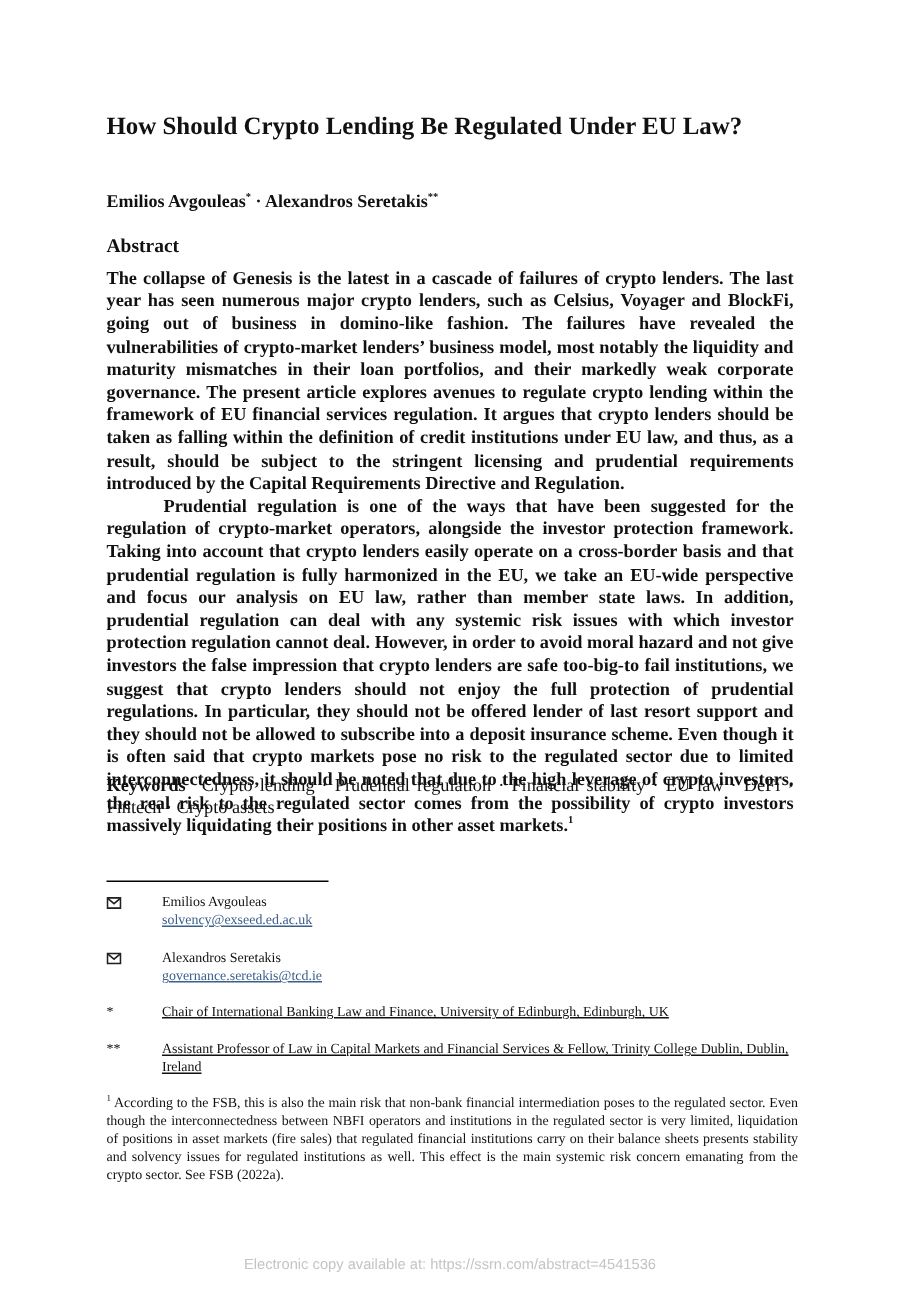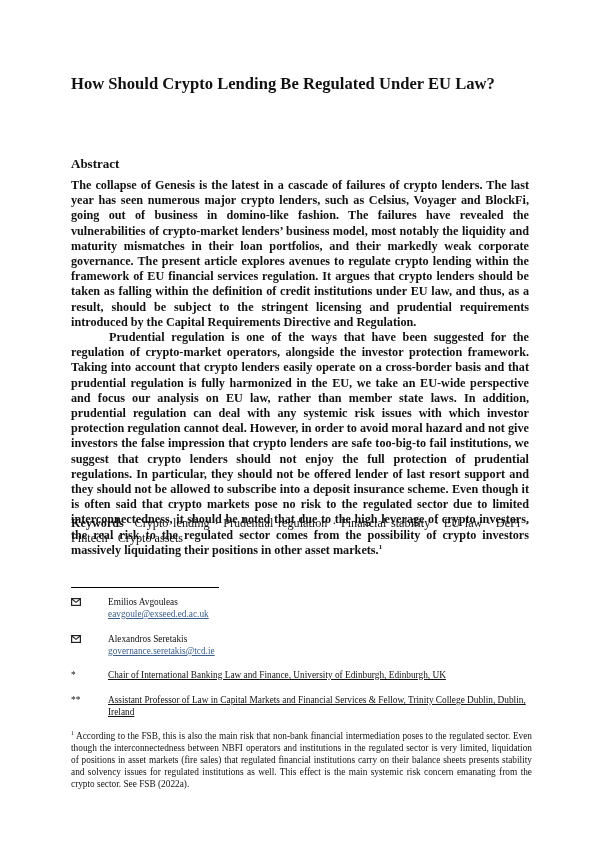--- a/index.html
+++ b/index.html
@@ -29,20 +29,23 @@
   .ssrn { position: absolute; left: 0; top: 838px; width: 600px; text-align: center;
           font-family: "Liberation Sans", "DejaVu Sans", sans-serif; font-size: 9.8px; color: #c4c4c4; }
 </style>
 </head>
 <body>
 
 <div class="page">
 
   <div class="title">How Should Crypto Lending Be Regulated Under EU Law?</div>
 
+  <div class="authors">
+    <span>Emilios Avgouleas</span><sup>*</sup><span> · </span><span>Alexandros Seretakis</span><sup>**</sup>
+  </div>
 
   <div class="abstract-head">Abstract</div>
 
   <div class="abstract">
     <p>The collapse of Genesis is the latest in a cascade of failures of crypto lenders. The last year has seen numerous major crypto lenders, such as Celsius, Voyager and BlockFi, going out of business in domino-like fashion. The failures have revealed the vulnerabilities of crypto-market lenders’ business model, most notably the liquidity and maturity mismatches in their loan portfolios, and their markedly weak corporate governance. The present article explores avenues to regulate crypto lending within the framework of EU financial services regulation. It argues that crypto lenders should be taken as falling within the definition of credit institutions under EU law, and thus, as a result, should be subject to the stringent licensing and prudential requirements introduced by the Capital Requirements Directive and Regulation.</p>
     <p class="indent"><span>Prudential regulation is one of the ways that have been suggested for the regulation of crypto-market operators, alongside the investor protection framework. Taking into account that crypto lenders easily operate on a cross-border basis and that prudential regulation is fully harmonized in the EU, we take an EU-wide perspective and focus our analysis on EU law, rather than member state laws. In addition, prudential regulation can deal with any systemic risk issues with which investor protection regulation cannot deal. However, in order to avoid moral hazard and not give investors the false impression that crypto lenders are safe too-big-to fail institutions, we suggest that crypto lenders should not enjoy the full protection of prudential regulations. In particular, they should not be offered lender of last resort support and they should not be allowed to subscribe into a deposit insurance scheme. Even though it is often said that crypto markets pose no risk to the regulated sector due to limited interconnectedness, it should be noted that due to the high leverage of crypto investors, the real risk to the regulated sector comes from the possibility of crypto investors massively liquidating their positions in other asset markets.</span><sup>1</sup></p>
   </div>
 
   <div class="keywords">
     <span class="kw-label">Keywords</span>
@@ -50,21 +53,21 @@
   </div>
 
   <div class="rule"></div>
 
   <div class="contact" style="top:597px;">
     <svg class="icon" viewBox="0 0 10 8">
       <rect x="0.6" y="0.6" width="8.8" height="6.8" fill="none" stroke="#222" stroke-width="1.2"></rect>
       <polyline points="0.6,0.8 5,4.4 9.4,0.8" fill="none" stroke="#222" stroke-width="1.1"></polyline>
     </svg>
     <span class="name">Emilios Avgouleas</span>
-    <span class="email">eavgoule@exseed.ed.ac.uk</span>
+    <span class="email">solvency@exseed.ed.ac.uk</span>
   </div>
 
   <div class="contact" style="top:634px;">
     <svg class="icon" viewBox="0 0 10 8">
       <rect x="0.6" y="0.6" width="8.8" height="6.8" fill="none" stroke="#222" stroke-width="1.2"></rect>
       <polyline points="0.6,0.8 5,4.4 9.4,0.8" fill="none" stroke="#222" stroke-width="1.1"></polyline>
     </svg>
     <span class="name">Alexandros Seretakis</span>
     <span class="email">governance.seretakis@tcd.ie</span>
   </div>
@@ -77,14 +80,15 @@
   <div class="affil" style="top:695px;">
     <span class="mark">**</span>
     <span class="text">Assistant Professor of Law in Capital Markets and Financial Services &amp; Fellow, Trinity College Dublin, Dublin, Ireland</span>
   </div>
 
   <div class="footnote">
     <sup>1</sup>
     <span>According to the FSB, this is also the main risk that non-bank financial intermediation poses to the regulated sector. Even though the interconnectedness between NBFI operators and institutions in the regulated sector is very limited, liquidation of positions in asset markets (fire sales) that regulated financial institutions carry on their balance sheets presents stability and solvency issues for regulated institutions as well. This effect is the main systemic risk concern emanating from the crypto sector. See FSB (2022a).</span>
   </div>
 
+  <div class="ssrn">Electronic copy available at: https://ssrn.com/abstract=4541536</div>
 
 </div>
 
 </body></html>

